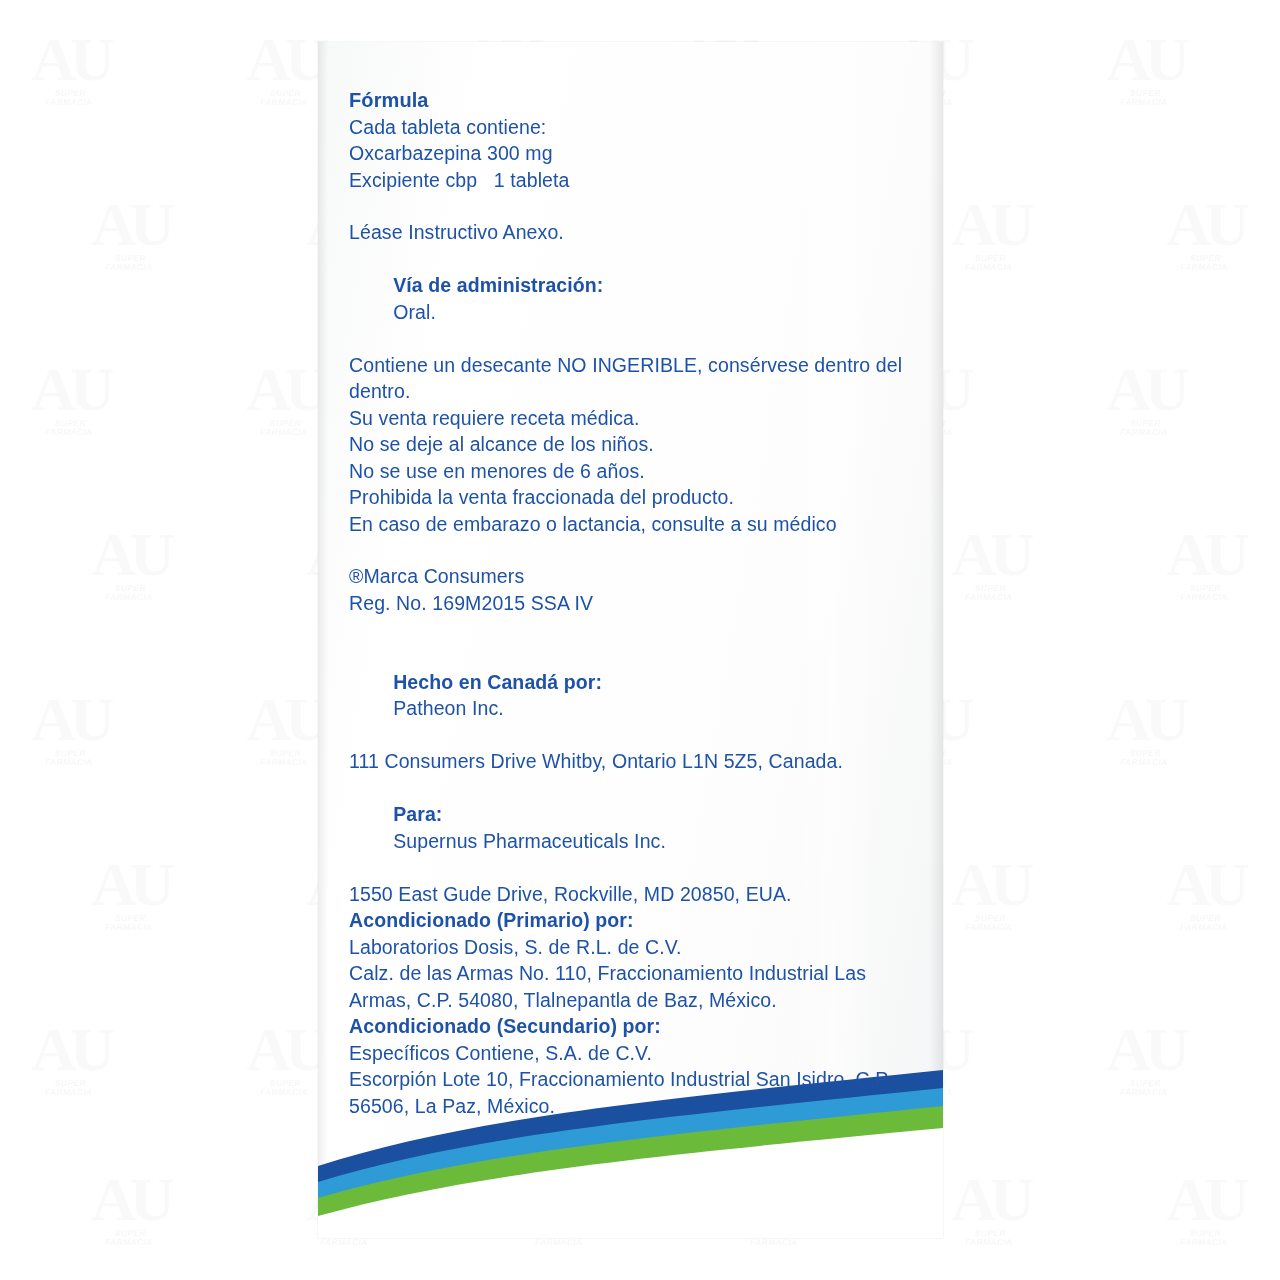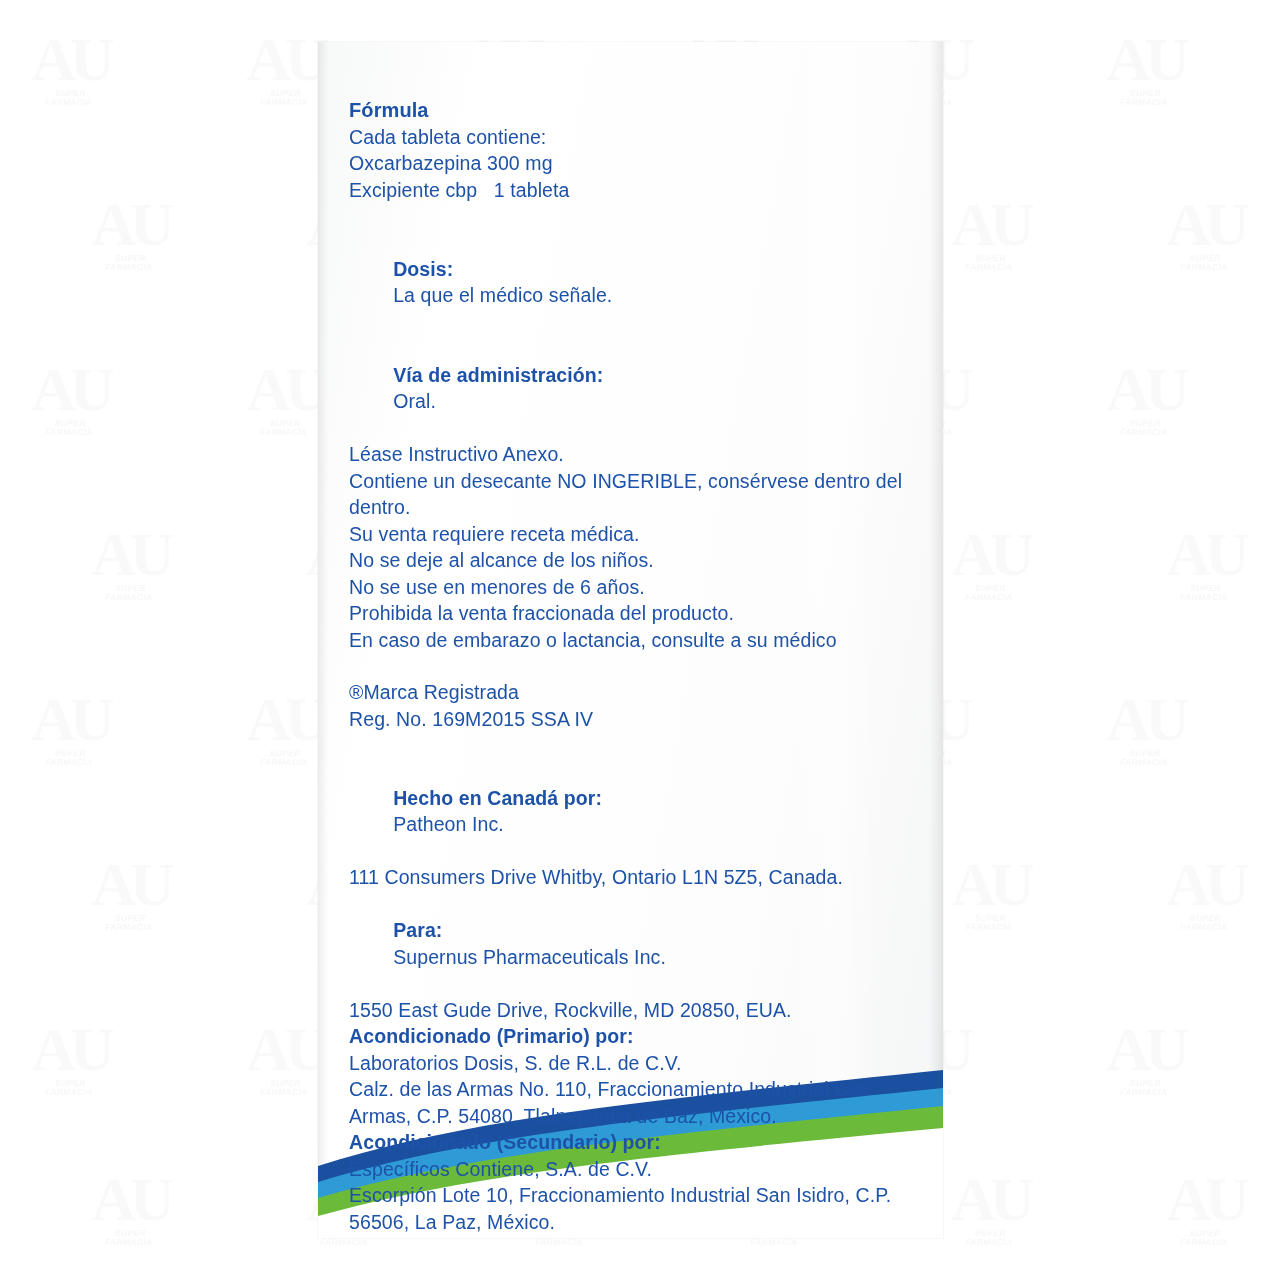--- a/index.html
+++ b/index.html
@@ -76,21 +76,21 @@
     content: "";
     position: absolute;
     right: 0; top: 0; bottom: 0;
     width: 14px;
     background: linear-gradient(270deg, rgba(0,0,0,0.08), rgba(0,0,0,0));
   }
 
   .panel-text {
     position: absolute;
     left: 31px;
-    top: 55px;
+    top: 45px;
     width: 570px;
     color: #1d52a8;
     font-size: 19.5px;
     line-height: 26.5px;
     letter-spacing: 0.1px;
     z-index: 3;
   }
   .block { margin-bottom: 0; }
   .gap-md { height: 26px; }
   .line { white-space: pre-wrap; }
@@ -376,42 +376,38 @@
     <div class="block">
       <div class="title">Fórmula</div>
       <div class="line">Cada tableta contiene:</div>
       <div class="line">Oxcarbazepina 300 mg</div>
       <div class="line">Excipiente cbp   1 tableta</div>
     </div>
 
     <div class="gap-md"></div>
 
     <div class="block">
-      <div class="line">
-        <span class="inline-bold">Dosis:</span>
-        <span>La que el médico señale.</span>
-      </div>
+      <div class="line">Léase Instructivo Anexo.</div>
       <div class="line">
         <span class="inline-bold">Vía de administración:</span>
         <span>Oral.</span>
       </div>
-      <div class="line">Léase Instructivo Anexo.</div>
       <div class="line">Contiene un desecante NO INGERIBLE, consérvese dentro del</div>
       <div class="line">dentro.</div>
       <div class="line">Su venta requiere receta médica.</div>
       <div class="line">No se deje al alcance de los niños.</div>
       <div class="line">No se use en menores de 6 años.</div>
       <div class="line">Prohibida la venta fraccionada del producto.</div>
       <div class="line">En caso de embarazo o lactancia, consulte a su médico</div>
     </div>
 
     <div class="gap-md"></div>
 
     <div class="block">
-      <div class="line">®Marca Registrada</div>
+      <div class="line">®Marca Consumers</div>
       <div class="line">Reg. No. 169M2015 SSA IV</div>
     </div>
 
     <div class="gap-md"></div>
 
     <div class="block">
       <div class="line">
         <span class="inline-bold">Hecho en Canadá por:</span>
         <span>Patheon Inc.</span>
       </div>

